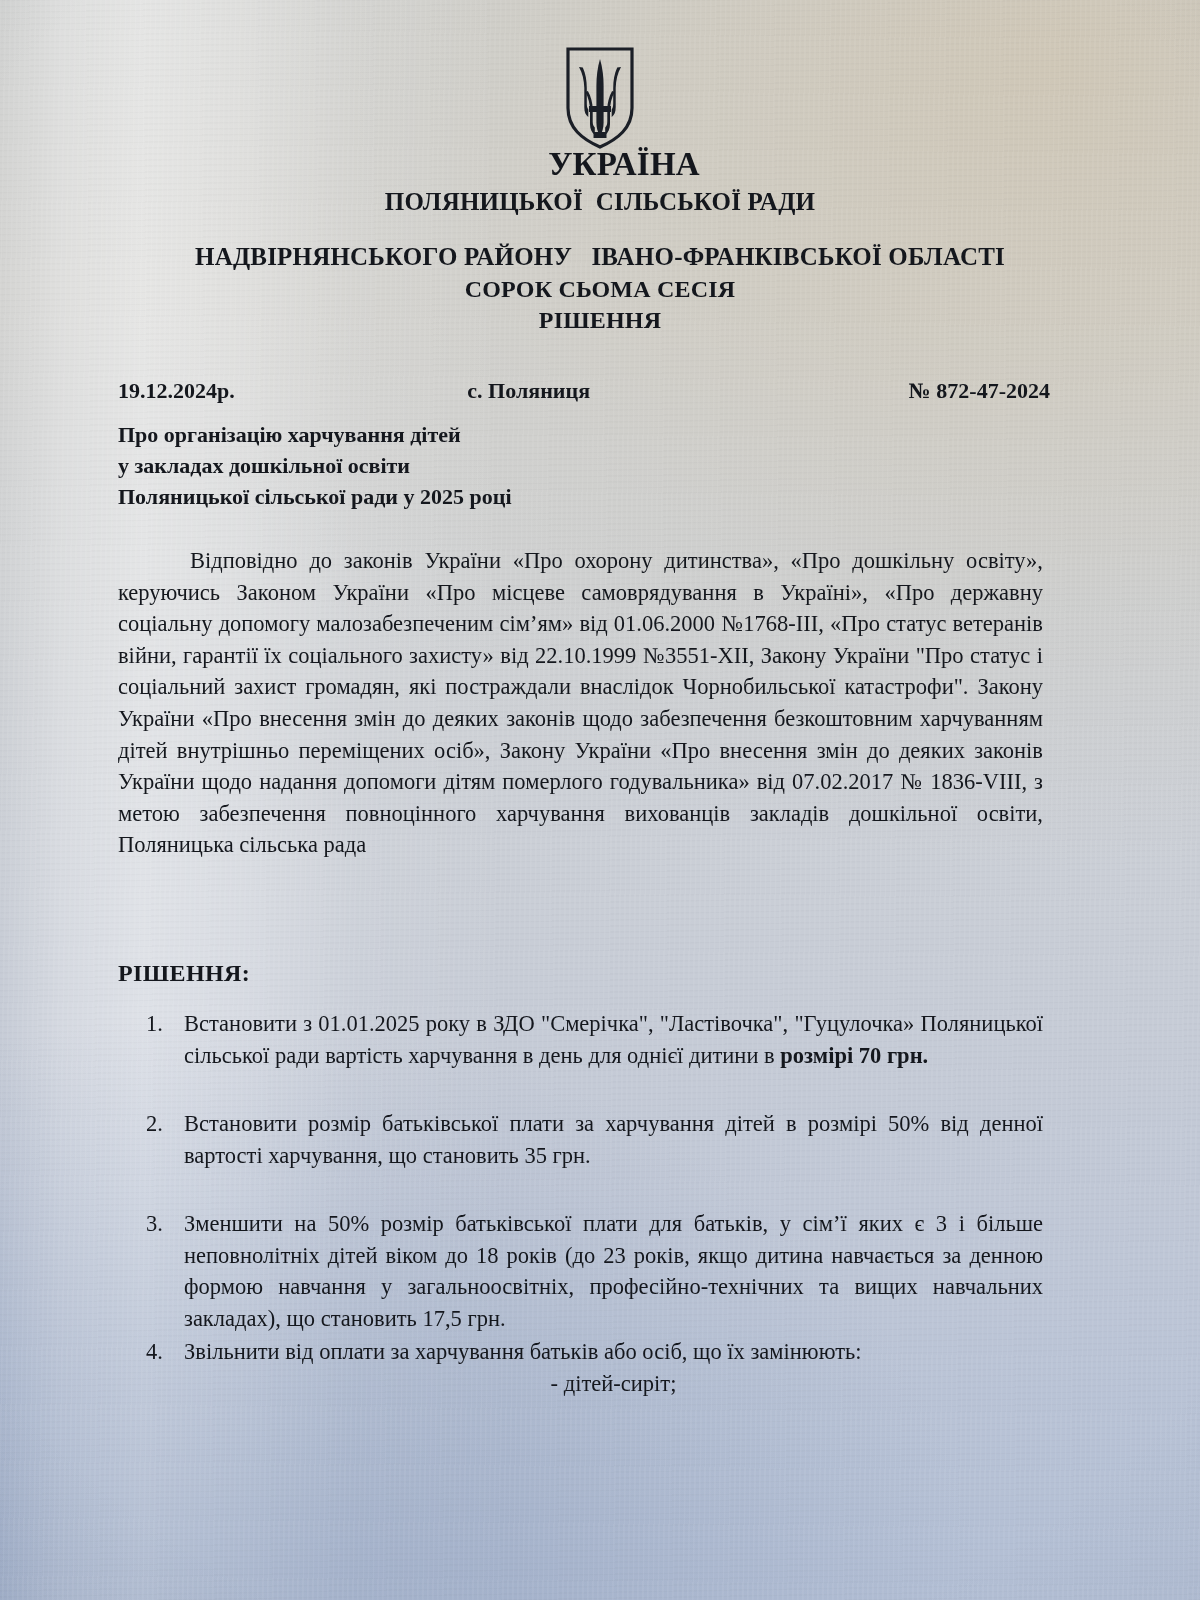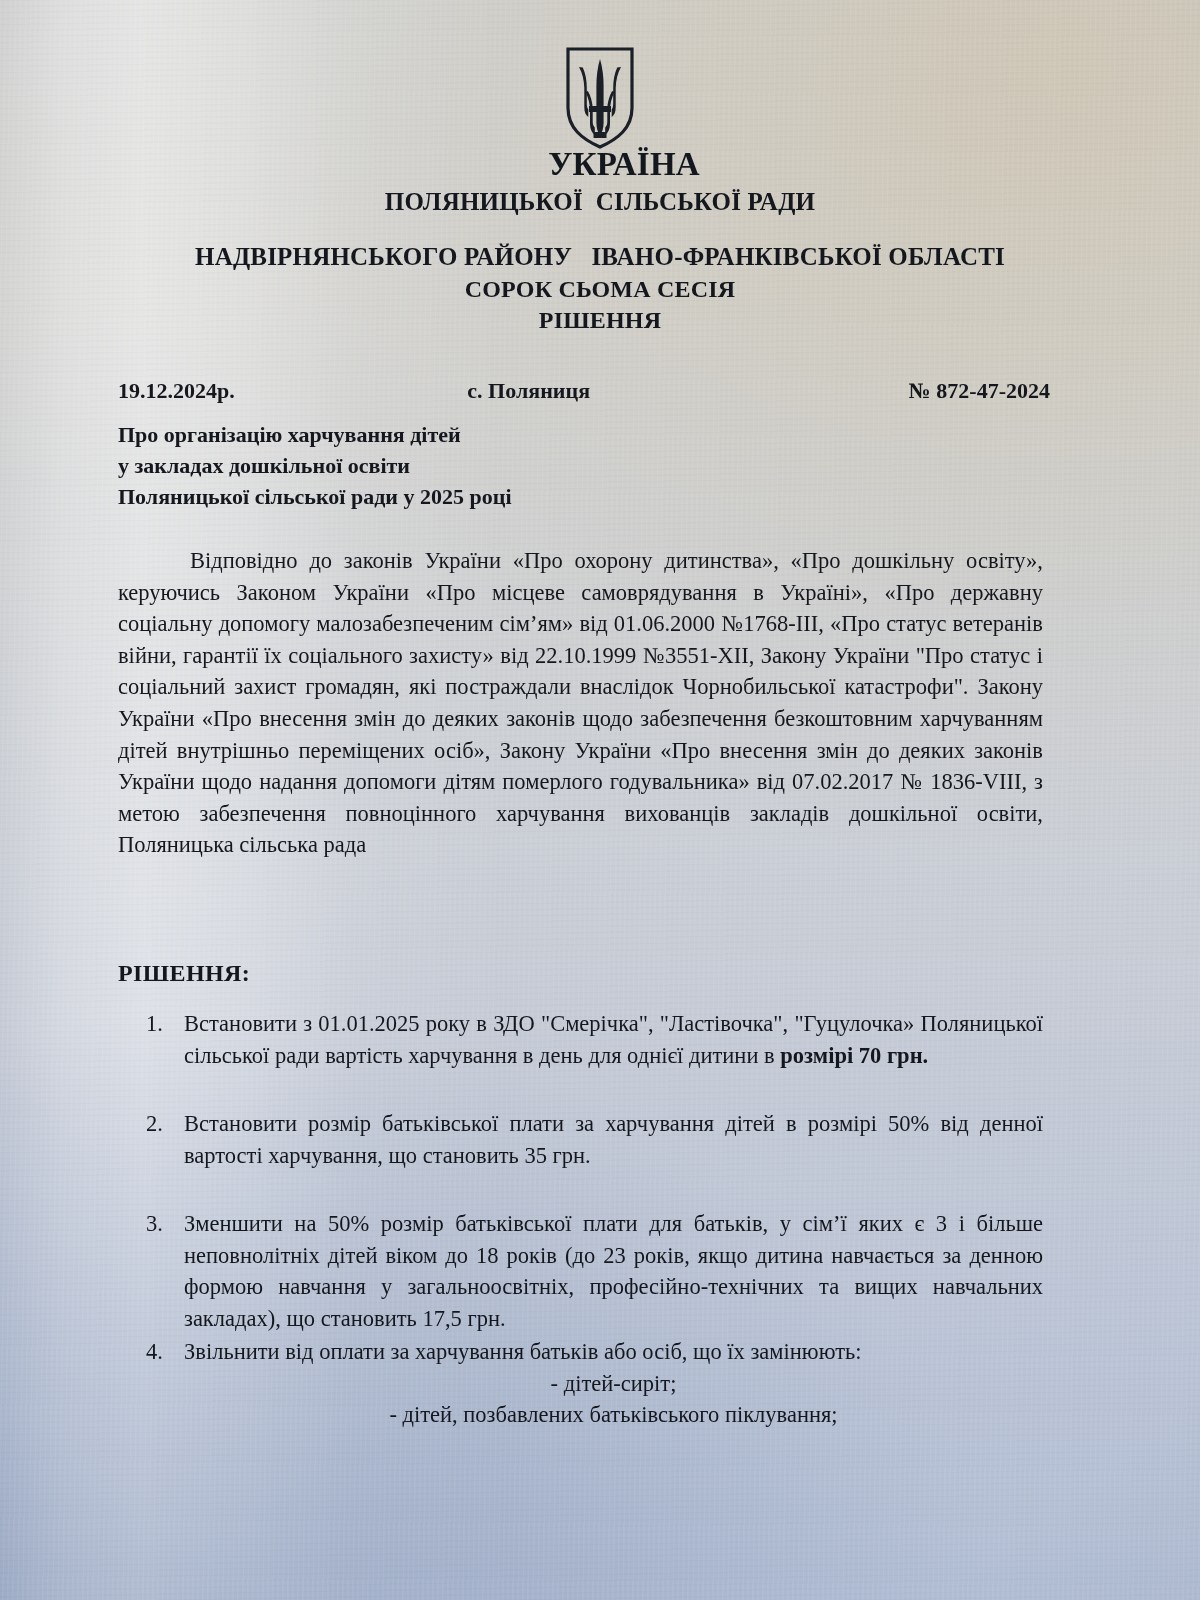--- a/index.html
+++ b/index.html
@@ -324,18 +324,17 @@
 
       <div class="item item-3">
         <span class="item-num">3.</span><span>Зменшити на 50% розмір батьківської плати для батьків, у сім’ї яких є 3 і більше неповнолітніх дітей віком до 18 років (до 23 років, якщо дитина навчається за денною формою навчання у загальноосвітніх, професійно-технічних та вищих навчальних закладах), що становить 17,5 грн.</span>
       </div>
 
       <div class="item item-4">
         <span class="item-num">4.</span><span>Звільнити від оплати за харчування батьків або осіб, що їх замінюють:</span>
       </div>
 
       <div class="sub-bullet">- дітей-сиріт;</div>
-      <div class="sub-bullet">- дітей, позбавлених батьківського піклування;</div>
 
     </div>
 
   </div>
 </div>
 
 </body></html>

